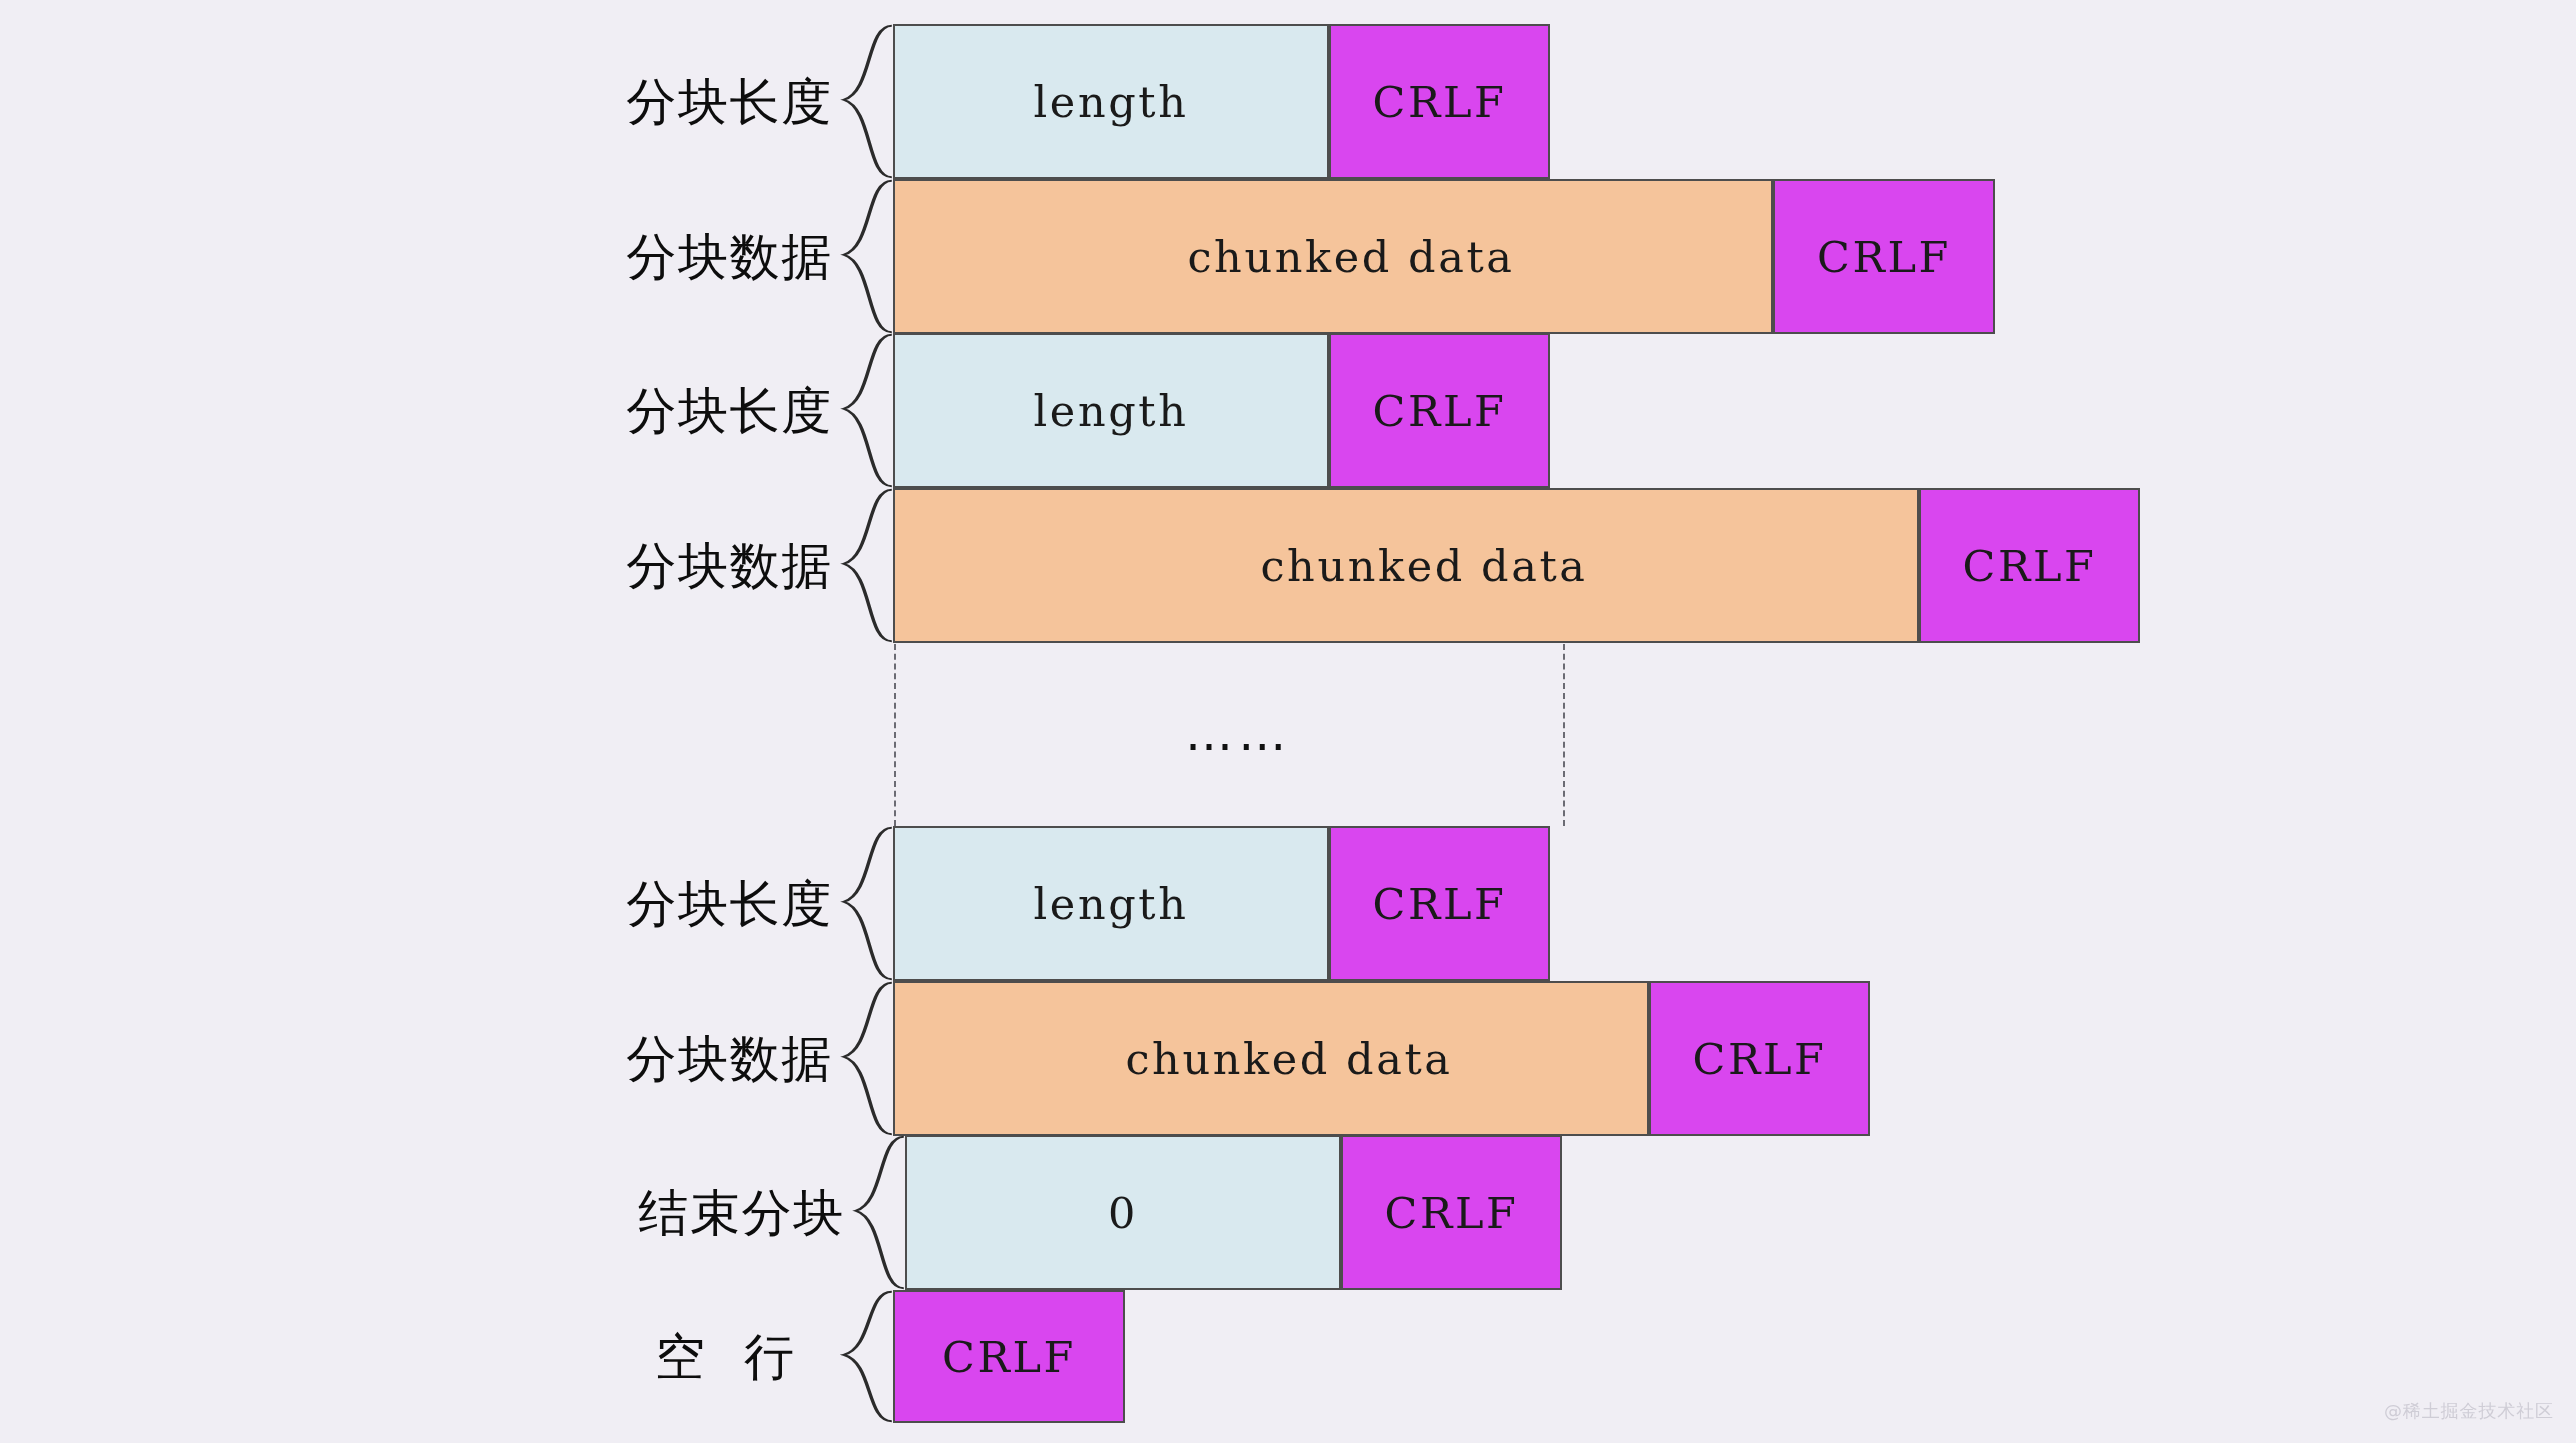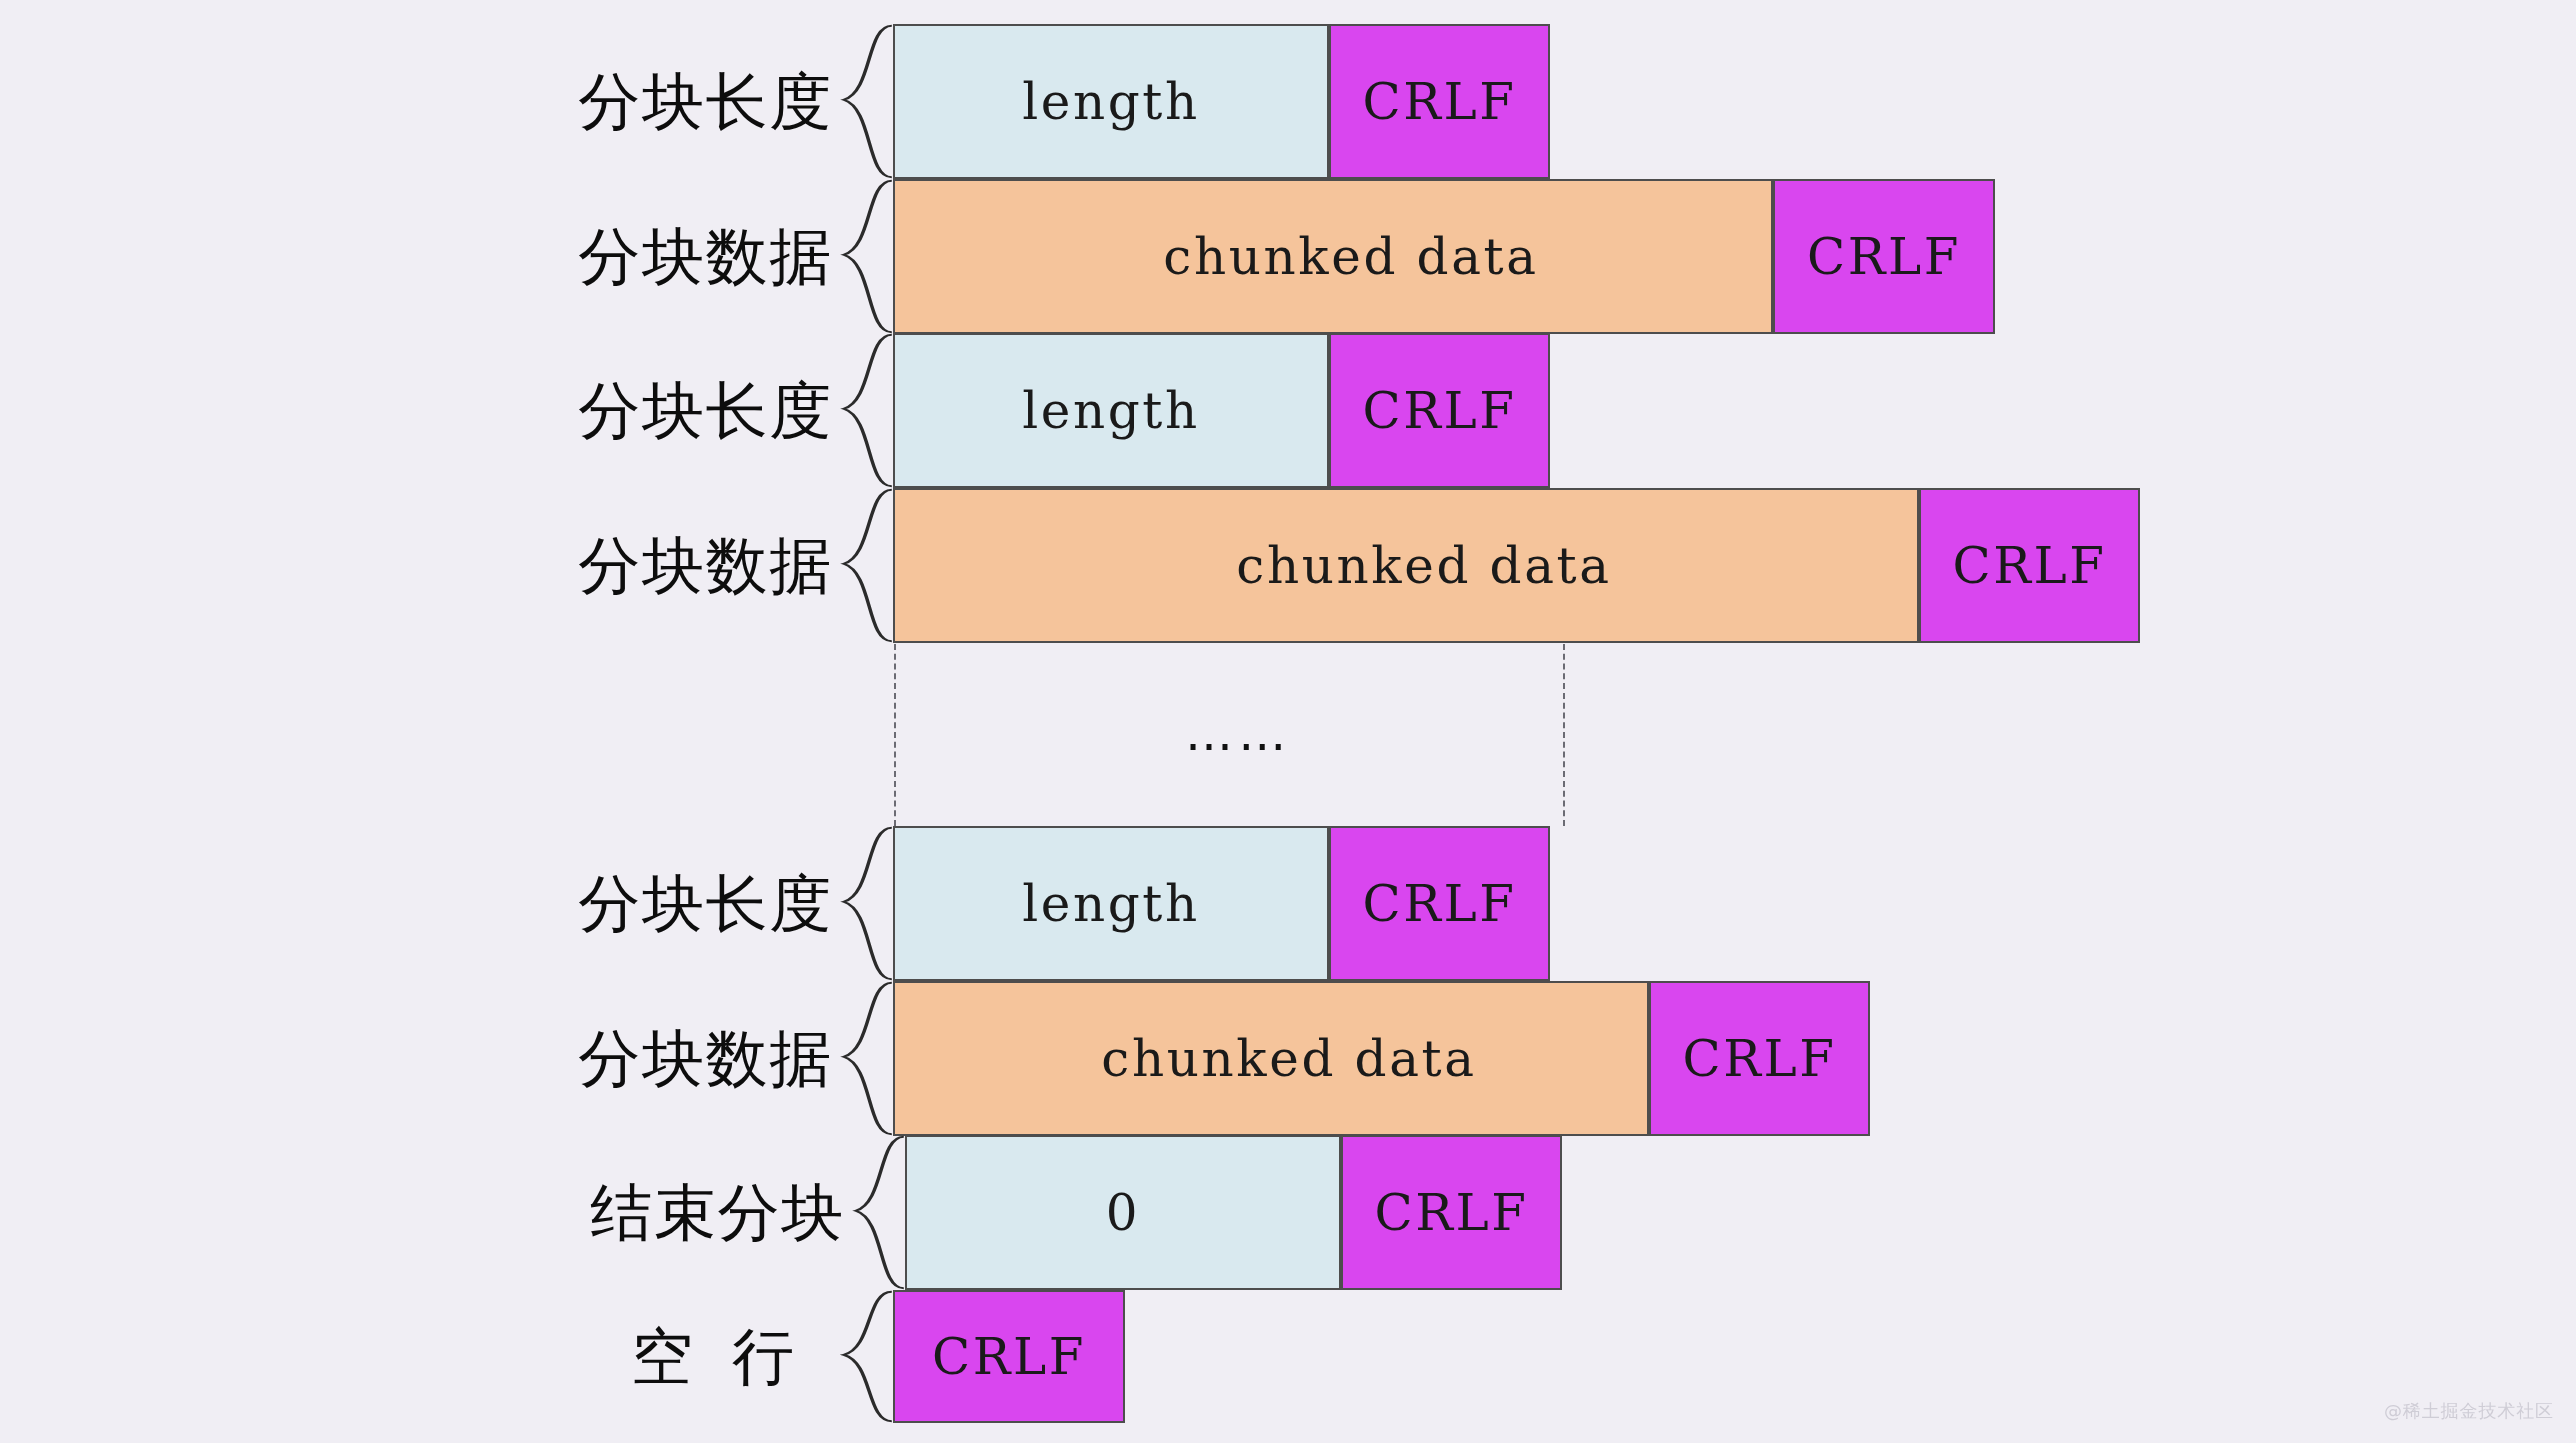--- a/index.html
+++ b/index.html
@@ -24,21 +24,21 @@
   .row-label {
     position: absolute;
     right: 0;
     top: 0;
     height: 100%;
     width: 361px;
     display: flex;
     align-items: center;
     justify-content: flex-end;
     font-family: "DejaVu Sans", "Liberation Sans", sans-serif;
-    font-size: 62px;
+    font-size: 50px;
     font-weight: 400;
     color: #0d0d0d;
     letter-spacing: 1.7px;
     white-space: nowrap;
     line-height: 1;
   }
   .label-col {
     position: absolute;
     left: 481px;
     width: 352px;
@@ -56,21 +56,21 @@
 
   
   .box {
     position: absolute;
     box-sizing: border-box;
     border: 2.1px solid #4d4d4d;
     display: flex;
     align-items: center;
     justify-content: center;
     font-family: "DejaVu Serif", "Liberation Serif", serif;
-    font-size: 50px;
+    font-size: 43px;
     color: #1a1a1a;
     letter-spacing: 2.6px;
     white-space: nowrap;
   }
   .box.blue   { background: #d9e9ef; }
   .box.orange { background: #f5c49b; padding-left: 36px; }
   .box.white  { background: #d946ef; }
 
   
   .dash-line {

